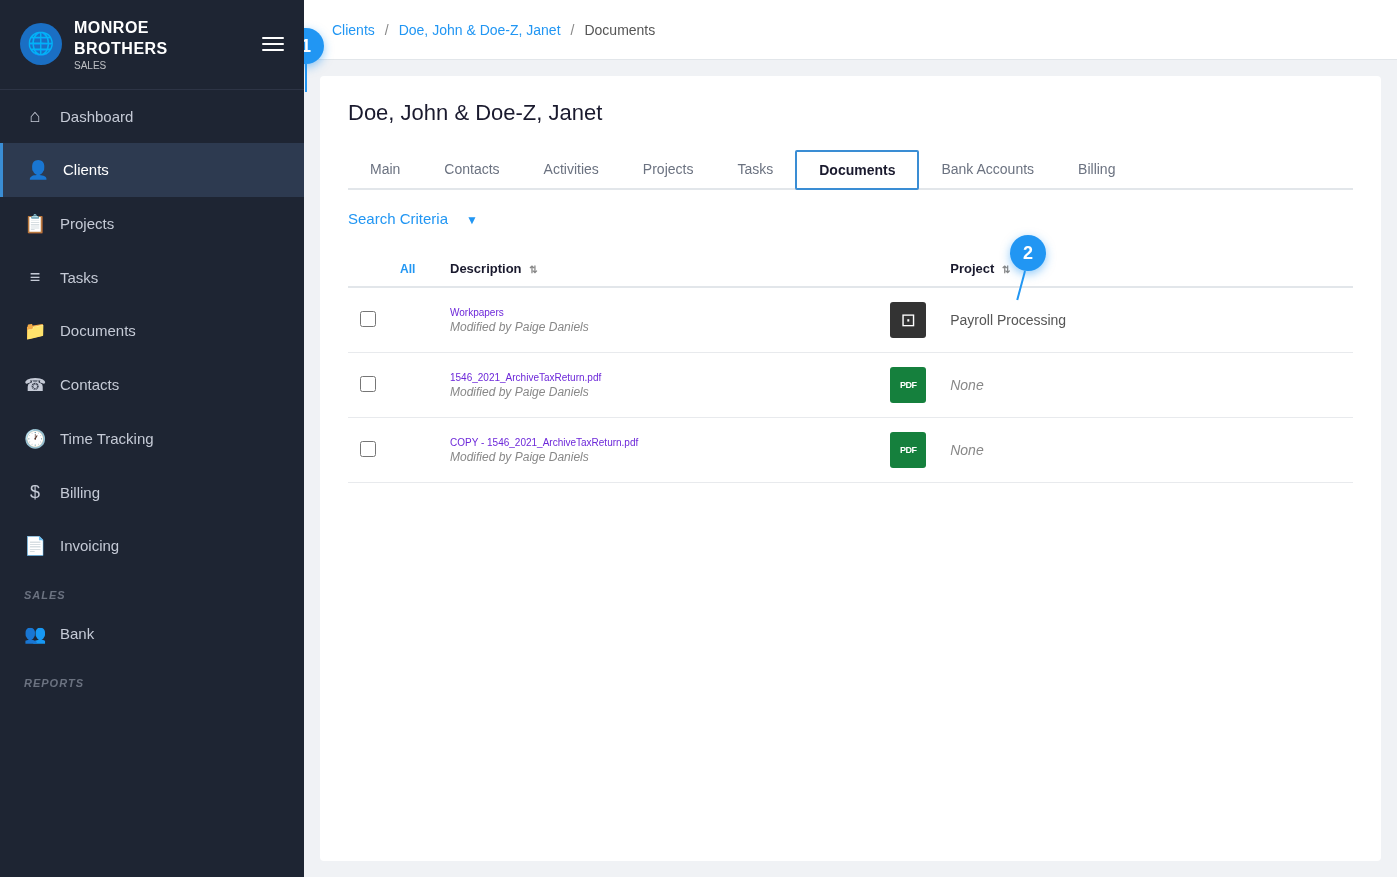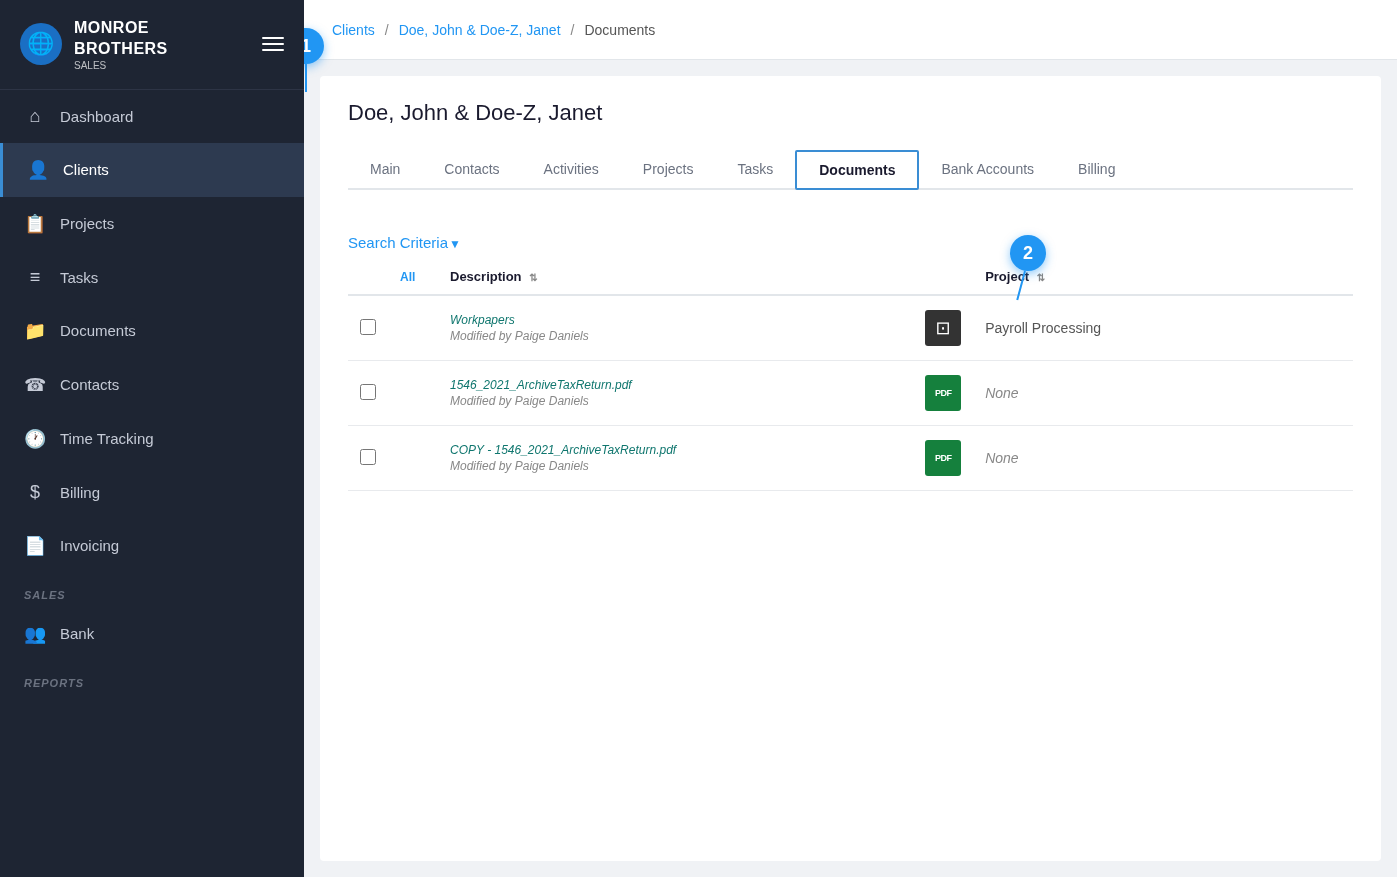--- a/index.html
+++ b/index.html
@@ -113,21 +113,21 @@
       font-weight: 400;
       color: #1a1a2e;
       margin-bottom: 24px;
     }
 
     
     .tabs {
       display: flex;
       border-bottom: 2px solid #e2e6ea;
       gap: 0;
-      margin-bottom: 36px;
+      margin-bottom: 12px;
       position: relative;
     }
     .tab {
       padding: 10px 22px;
       font-size: 14px;
       color: #6b7280;
       cursor: pointer;
       border: none;
       background: none;
       border-bottom: 2px solid transparent;
@@ -140,25 +140,26 @@
       border: 2px solid #3a8dd4;
       border-radius: 2px;
       background: #fff;
       margin-bottom: -2px;
     }
 
     
     .search-criteria-btn {
       display: flex;
       align-items: flex-end;
-      gap: 1px;
+      gap: 18px;
       color: #2196F3;
       font-size: 15px;
       cursor: pointer;
       padding: 8px 0;
+      margin-bottom: 16px;
       background: none;
       border: none;
     }
     .search-criteria-btn .arrow { font-size: 12px; }
 
     
     .doc-table { width: 100%; border-collapse: collapse; }
     .doc-table th {
       text-align: left;
       padding: 10px 12px;
@@ -168,21 +169,21 @@
       font-weight: 700;
     }
     .doc-table th.sort { cursor: pointer; }
     .doc-table th .sort-icon { font-size: 10px; margin-left: 4px; color: #888; }
     .doc-table td {
       padding: 14px 12px;
       font-size: 13px;
       border-bottom: 1px solid #e8eaed;
       vertical-align: middle;
     }
-    .doc-link { color: #0f766e; text-decoration: none; font-size: 12px; font-weight: 500; display: block; font-style: italic; }
+    .doc-link { color: #6d28d9; text-decoration: none; font-size: 10px; font-weight: 500; display: block; }
     .doc-modified { color: #888; font-size: 12px; margin-top: 2px; font-style: italic; }
     .project-name { color: #555; font-size: 14px; }
     .project-none { color: #888; font-size: 14px; font-style: italic; }
     .checkbox { width: 16px; height: 16px; cursor: pointer; }
     .th-all { color: #2196F3; font-size: 12px; font-weight: 600; cursor: pointer; }
 
     
     .file-icon-img {
       width: 36px; height: 36px;
       background: #333;

